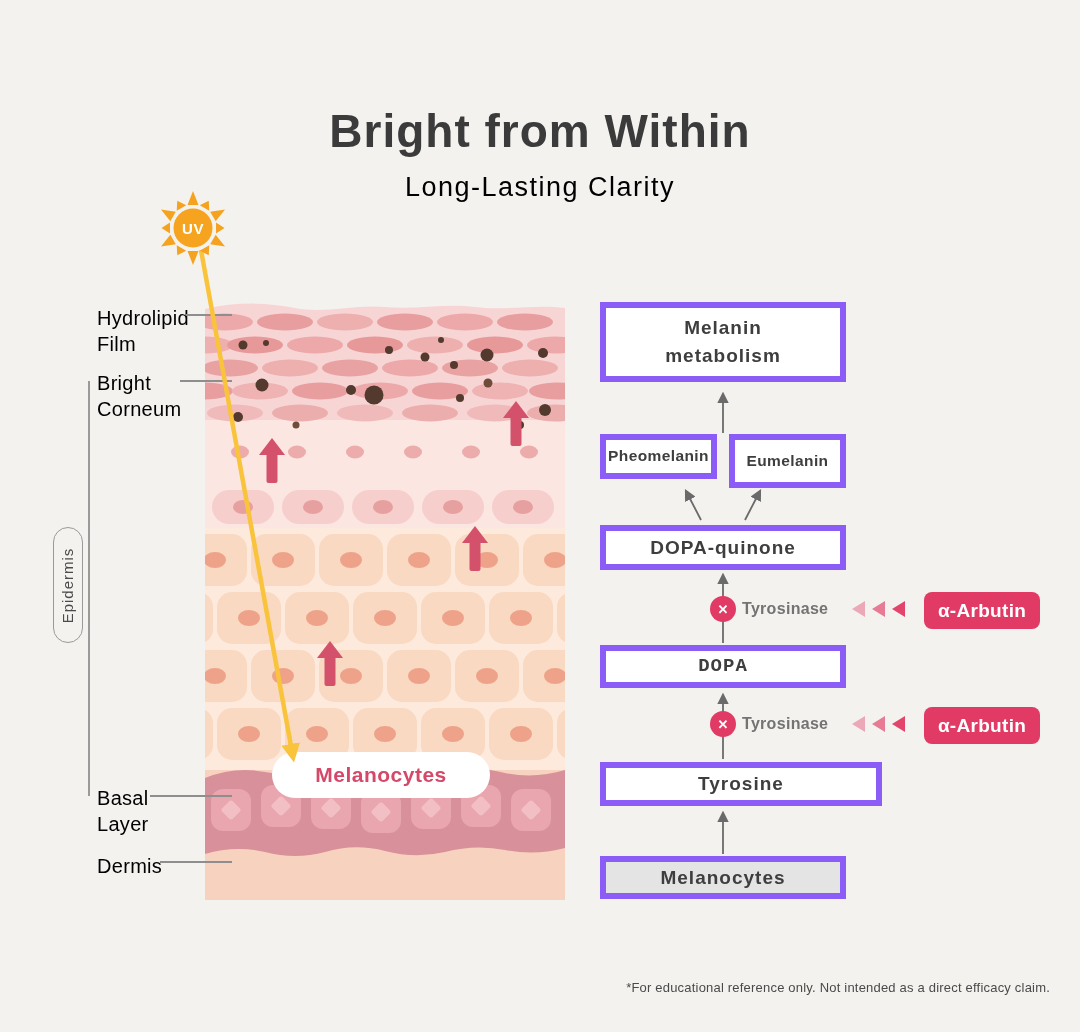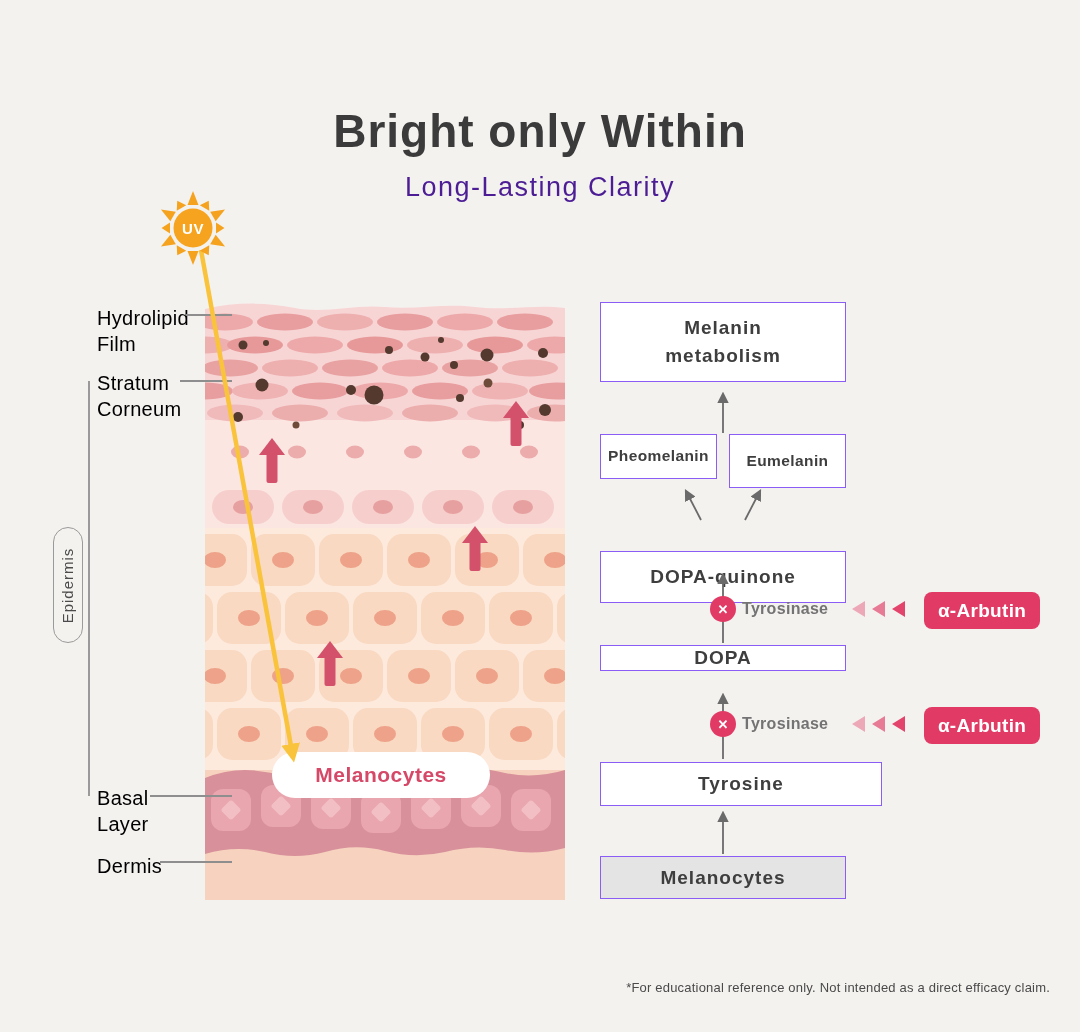--- a/index.html
+++ b/index.html
@@ -6,33 +6,33 @@
   html,body { width:1080px; height:1032px; }
   body {
     position:relative;
     background:#f4f2ef;
     font-family:"Liberation Sans", sans-serif;
     overflow:hidden;
   }
   .title { position:absolute; top:104px; left:0; width:1080px; text-align:center;
            font-size:46px; font-weight:700; color:#3b3b3b; letter-spacing:1px; }
   .subtitle { position:absolute; top:172px; left:0; width:1080px; text-align:center;
-              font-size:27px; font-weight:400; color:#4c1d95; letter-spacing:1.5px; }
+              font-size:27px; font-weight:400; color:#000000; letter-spacing:1.5px; }
   .skin-svg { position:absolute; left:205px; top:300px; }
   .overlay { position:absolute; left:0; top:0; pointer-events:none; z-index:5; }
   .slabel { position:absolute; font-size:20px; color:#000000; line-height:1.32;
             white-space:pre-line; letter-spacing:.3px; z-index:3; }
   .leader { position:absolute; height:1.5px; background:#8e8e8e; z-index:3; }
   .vline  { position:absolute; width:1.5px; background:#9a9a9a; z-index:2; }
   .vpill { position:absolute; left:53px; top:527px; width:30px; height:116px;
            border:1.5px solid #9a9a9a; border-radius:16px; background:#f4f2ef;
            display:flex; align-items:center; justify-content:center; z-index:3; }
   .vpill span { transform:rotate(-90deg); font-size:15px; color:#4b4b4b;
                 letter-spacing:1px; white-space:nowrap; }
-  .fbox { position:absolute; background:#ffffff; border:1px solid #8b5cf6;
+  .fbox { position:absolute; background:#ffffff; border:6px solid #8b5cf6;
           display:flex; align-items:center; justify-content:center; text-align:center;
           font-size:19px; font-weight:700; color:#3e3e3e; letter-spacing:1px;
           white-space:pre-line; line-height:1.45; z-index:2; }
   .fbox.small { font-size:15.5px; letter-spacing:.4px; }
   .fbox.gray { background:#e4e4e4; }
   .xcircle { position:absolute; width:26px; height:26px; border-radius:50%;
              background:#e13a64; color:#fff; display:flex; align-items:center;
              justify-content:center; font-size:13px; font-weight:700; z-index:6; }
   .enzyme { position:absolute; font-size:16px; font-weight:700; color:#737373;
             letter-spacing:.3px; z-index:6; }
@@ -42,21 +42,21 @@
   .badge { position:absolute; width:116px; height:37px; background:#e13a64;
            border-radius:8px; color:#fff; font-weight:700; font-size:19px;
            display:flex; align-items:center; justify-content:center;
            letter-spacing:.3px; z-index:6; }
   .footnote { position:absolute; right:30px; top:980px; font-size:13px;
               color:#4a4a4a; letter-spacing:.2px; }
 </style>
 </head>
 <body>
 
-<div class="title">Bright only Within</div>
+<div class="title">Bright from Within</div>
 <div class="subtitle">Long-Lasting Clarity</div>
 
 <svg class="skin-svg" width="360" height="600" viewBox="0 0 360 600">
   <defs>
     <clipPath id="skinClip">
       <path d="M0,9 C30,2 60,2 90,8 C120,14 150,4 180,7 C210,10 240,3 270,7 C300,11 330,4 360,8 L360,600 L0,600 Z"></path>
     </clipPath>
     <ellipse id="ov" rx="28" ry="8.5"></ellipse>
     <ellipse id="ovS" rx="9" ry="6.5"></ellipse>
     <g id="cellP">
@@ -208,42 +208,42 @@
       <rect x="67" y="452" width="218" height="46" rx="23" fill="#ffffff"></rect>
       <text x="176" y="482" text-anchor="middle" font-size="21" font-weight="700" fill="#d64868" letter-spacing="0.5">Melanocytes</text>
     </g>
   </g>
 </svg>
 
 <div class="slabel" style="left:97px; top:305px;">Hydrolipid
 Film</div>
 <div class="leader" style="left:186px; top:314px; width:46px;"></div>
 
-<div class="slabel" style="left:97px; top:370px;">Stratum
+<div class="slabel" style="left:97px; top:370px;">Bright
 Corneum</div>
 <div class="leader" style="left:180px; top:380px; width:52px;"></div>
 
 <div class="vline" style="left:88px; top:381px; height:415px;"></div>
 <div class="vpill">
   <span>Epidermis</span>
 </div>
 
 <div class="slabel" style="left:97px; top:785px;">Basal
 Layer</div>
 <div class="leader" style="left:150px; top:795px; width:82px;"></div>
 
 <div class="slabel" style="left:97px; top:853px;">Dermis</div>
 <div class="leader" style="left:160px; top:861px; width:72px;"></div>
 
 <div class="fbox" style="left:600px; top:302px; width:246px; height:80px;">Melanin
 metabolism</div>
 <div class="fbox small" style="left:600px; top:434px; width:117px; height:45px;">Pheomelanin</div>
 <div class="fbox small" style="left:729px; top:434px; width:117px; height:54px;">Eumelanin</div>
-<div class="fbox" style="left:600px; top:551px; width:246px; height:52px;">DOPA-quinone</div>
-<div class="fbox" style="left:600px; top:645px; width:246px; height:26px;">DOPA</div>
+<div class="fbox" style="left:600px; top:525px; width:246px; height:45px;">DOPA-quinone</div>
+<div class="fbox" style="left:600px; top:645px; width:246px; height:43px;font-family:Liberation Mono, monospace;">DOPA</div>
 <div class="fbox" style="left:600px; top:762px; width:282px; height:44px;">Tyrosine</div>
 <div class="fbox gray" style="left:600px; top:856px; width:246px; height:43px;">Melanocytes</div>
 
 <div class="xcircle" style="left:710px; top:596px;">
   <span>✕</span>
 </div>
 <div class="enzyme" style="left:742px; top:600px;">Tyrosinase</div>
 <div class="tris" style="left:852px; top:601px;">
   <span class="tri" style="opacity:.4"></span>
     <span class="tri" style="opacity:.65"></span>

